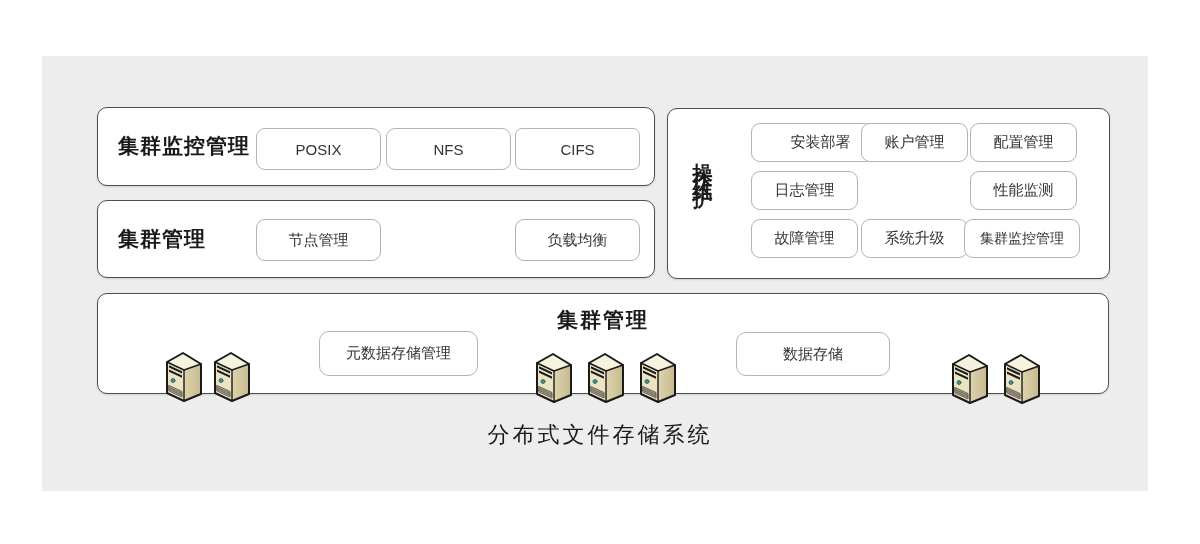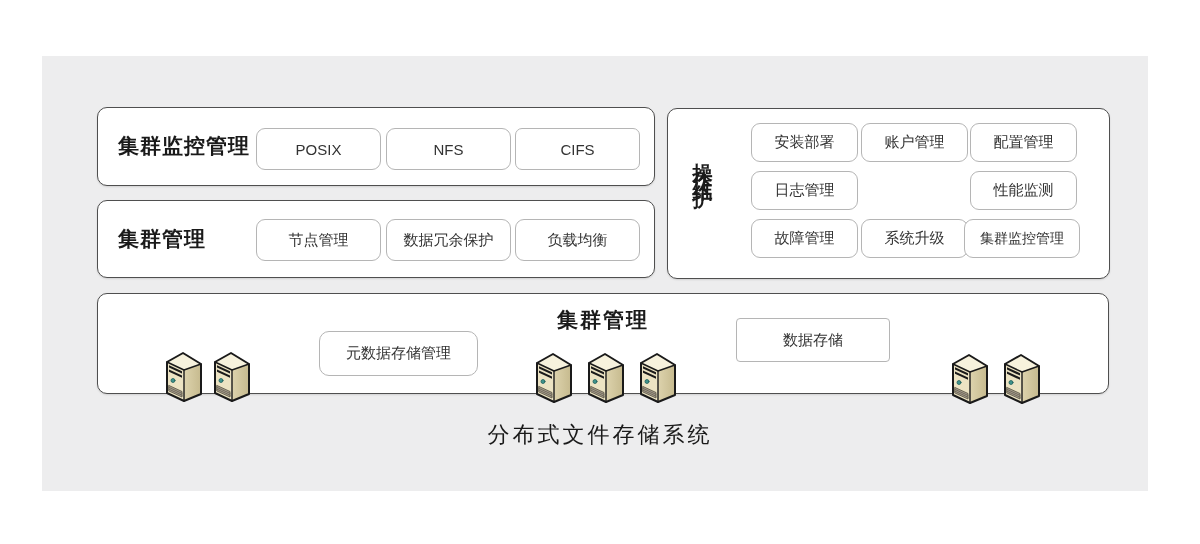--- a/index.html
+++ b/index.html
@@ -58,40 +58,39 @@
   <div class="panel" style="left:97px;top:107px;width:556px;height:77px;">
     <div class="panel-label" style="left:20px;top:24px;">集群监控管理</div>
     <div class="item-box" style="left:158px;top:20px;width:123px;height:40px;border-radius:9px;">POSIX</div>
     <div class="item-box" style="left:288px;top:20px;width:123px;height:40px;text-align:center;">NFS</div>
     <div class="item-box" style="left:417px;top:20px;width:123px;height:40px;border-radius:7px;">CIFS</div>
   </div>
 
   <div class="panel" style="left:97px;top:200px;width:556px;height:76px;">
     <div class="panel-label" style="left:20px;top:24px;">集群管理</div>
     <div class="item-box" style="left:158px;top:18px;width:123px;height:40px;">节点管理</div>
-    <div class="item-box" style="left:288px;top:18px;width:123px;height:40px;">数据冗余保护</div>
     <div class="item-box" style="left:417px;top:18px;width:123px;height:40px;">负载均衡</div>
   </div>
 
   <div class="panel" style="left:667px;top:108px;width:441px;height:169px;">
     <div class="v-label" style="left:24px;top:38px;">操作维护</div>
-    <div class="item-box" style="left:83px;top:14px;width:105px;height:37px;">安装部署</div>
+    <div class="item-box" style="left:83px;top:14px;width:105px;height:37px;padding-left:16px;">安装部署</div>
     <div class="item-box" style="left:193px;top:14px;width:105px;height:37px;">账户管理</div>
     <div class="item-box" style="left:302px;top:14px;width:105px;height:37px;">配置管理</div>
     <div class="item-box" style="left:83px;top:62px;width:105px;height:37px;">日志管理</div>
     <div class="item-box" style="left:302px;top:62px;width:105px;height:37px;">性能监测</div>
     <div class="item-box" style="left:83px;top:110px;width:105px;height:37px;">故障管理</div>
     <div class="item-box" style="left:193px;top:110px;width:105px;height:37px;">系统升级</div>
     <div class="item-box small-text" style="left:296px;top:110px;width:114px;height:37px;">集群监控管理</div>
   </div>
 
   <div class="panel" style="left:97px;top:293px;width:1010px;height:99px;">
     <div class="big-title" style="top:12px;">集群管理</div>
     <div class="item-box" style="left:221px;top:37px;width:157px;height:43px;border-radius:10px;">元数据存储管理</div>
-    <div class="item-box" style="left:638px;top:24px;width:152px;height:42px;border-radius:4px;">数据存储</div>
+    <div class="item-box" style="left:638px;top:38px;width:152px;height:42px;border-radius:10px;">数据存储</div>
   </div>
 
   <svg class="server" style="left:163px;top:351px;" viewBox="0 0 42 52">
       <use href="#srv"></use>
     </svg>
   <svg class="server" style="left:211px;top:351px;" viewBox="0 0 42 52">
       <use href="#srv"></use>
     </svg>
   <svg class="server" style="left:533px;top:352px;" viewBox="0 0 42 52">
       <use href="#srv"></use>

